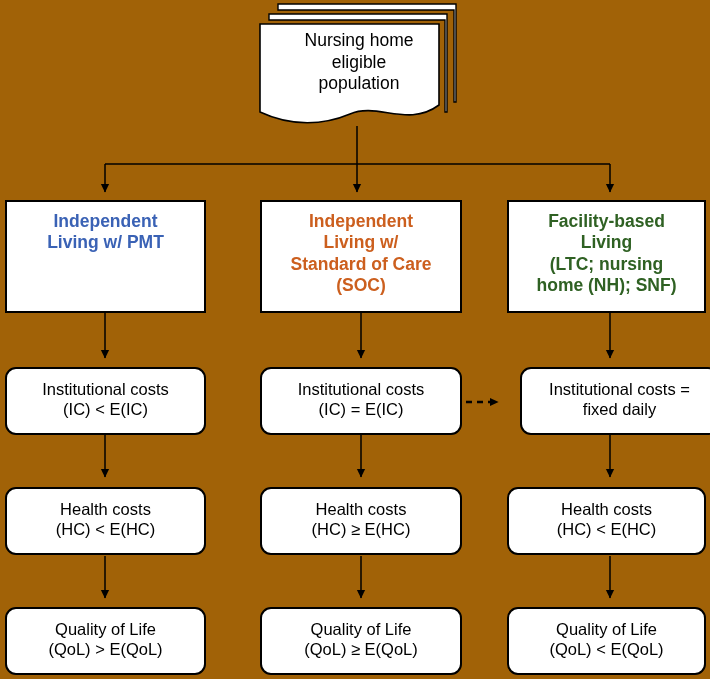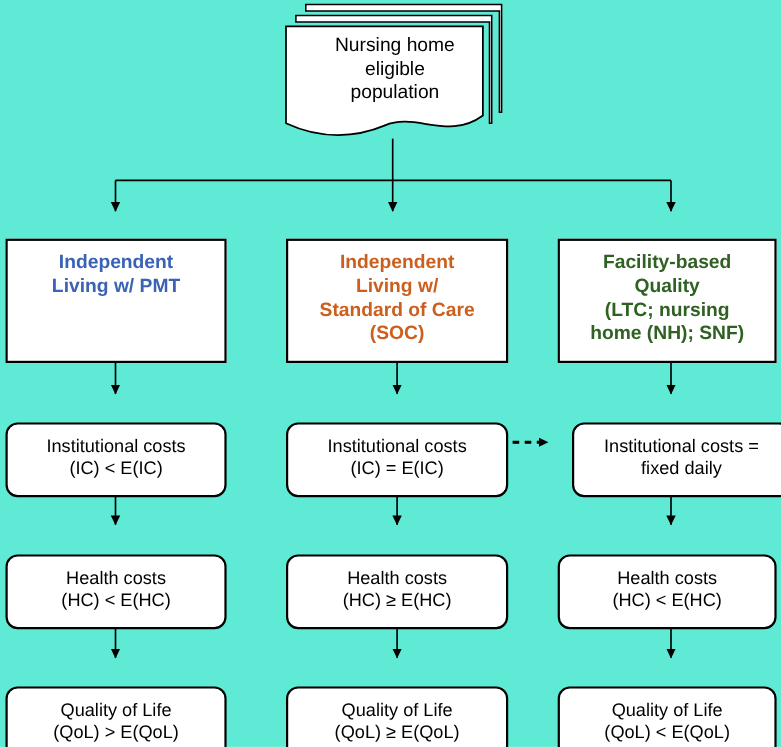--- a/index.html
+++ b/index.html
@@ -9,21 +9,21 @@
     background: #ffffff;
   }
   body {
     font-family: "Liberation Sans", sans-serif;
     -webkit-font-smoothing: antialiased;
   }
   #figure {
     position: relative;
     width: 710px;
     height: 679px;
-    background: #5eead4;
+    background: #a16207;
     overflow: hidden;
   }
   #edges {
     position: absolute;
     left: 0;
     top: 0;
     width: 710px;
     height: 679px;
     pointer-events: none;
   }
@@ -31,21 +31,20 @@
     position: absolute;
     box-sizing: border-box;
     border: 2.2px solid #000000;
     background: #ffffff;
     display: flex;
     align-items: center;
     justify-content: center;
     text-align: center;
     color: #000000;
     line-height: 1.22;
-    margin-top: 17px;
   }
   .node .txt {
     display: block;
     white-space: pre-line;
     padding: 0 4px;
   }
   
   .option {
     align-items: flex-start;
     font-weight: bold;
@@ -156,21 +155,21 @@
 
   <div class="node option orange" style="left:260px; top:200px; width:202px; height:113px;">
     <span class="txt">Independent
 Living w/
 Standard of Care
 (SOC)</span>
   </div>
 
   <div class="node option green" style="left:507px; top:200px; width:199px; height:113px;">
     <span class="txt">Facility-based
-Quality
+Living
 (LTC; nursing
 home (NH); SNF)</span>
   </div>
 
   <div class="node outcome" style="left:5px; top:367px; width:201px; height:68px;">
     <span class="txt">Institutional costs
 (IC) &lt; E(IC)</span>
   </div>
 
   <div class="node outcome" style="left:260px; top:367px; width:202px; height:68px;">

